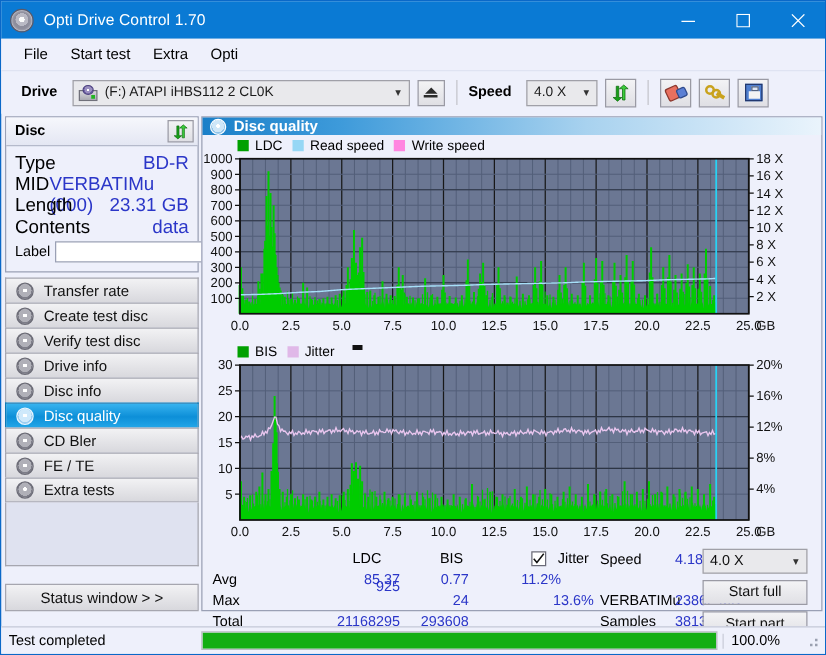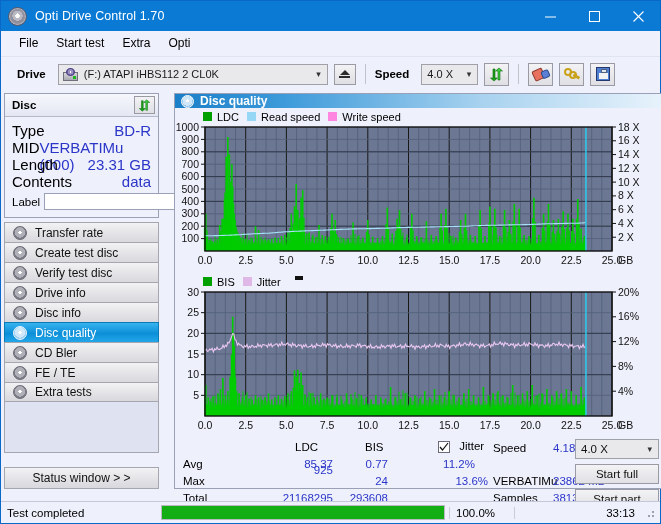--- a/index.html
+++ b/index.html
@@ -72,21 +72,21 @@
   .ico-keys .k1{left:0;top:1px;}
   .ico-keys .k2{left:5px;top:4px;}
   .ico-keys .s{position:absolute;width:7px;height:2.5px;background:#c9a21c;left:9px;top:8px;transform:rotate(30deg);}
   
   .ico-save{width:14px;height:14px;background:#4f7fd0;border:1px solid #22386e;
      position:relative;box-sizing:border-box;}
   .ico-save .lbl{position:absolute;left:2.5px;bottom:1px;width:9px;height:6px;background:#f3f3f3;}
   .ico-save .sh{position:absolute;left:4px;top:1px;width:6px;height:4px;background:#dfe7f5;border:1px solid #53627e;box-sizing:border-box;}
 
   
-  .content{display:flex;height:398px;padding:2px 3px 0 3px;box-sizing:border-box;gap:15px;}
+  .content{display:flex;height:398px;padding:2px 3px 0 3px;box-sizing:border-box;gap:2px;}
 
   
   .left{width:155px;display:flex;flex-direction:column;}
   .panel{border:1px solid #9aa0b5;background:#eef0fb;box-sizing:border-box;}
   .disc-head{height:22px;display:flex;align-items:center;padding:0 3px 0 7px;
     background:linear-gradient(#f6f7fc,#e4e7f3);border-bottom:1px solid #b5bacb;}
   .disc-head .t{font-weight:bold;font-size:11.5px;color:#000;}
   .disc-head .b{margin-left:auto;}
   .disc-body{padding:5px 7px 6px 7px;}
   .drow{display:flex;align-items:flex-start;height:17px;font-size:15px;}
@@ -1278,21 +1278,21 @@
             <svg width="10" height="10" viewBox="0 0 10 10">
                 <polyline points="1,5 3.5,8 9,1" fill="none" stroke="#111" stroke-width="1.2"></polyline>
               </svg>
           </span>
           <span style="margin-left:6px">Jitter</span>
         </div>
 
         <div class="cell k" style="left:8px;top:19px">Avg</div>
         <div class="cell val" style="left:103px;top:19px;width:55px;text-align:right">85.37</div>
         <div class="cell val" style="left:165px;top:19px;width:48px;text-align:right">0.77</div>
-        <div class="cell val" style="left:255px;top:19px;width:58px;text-align:center">11.2%</div>
+        <div class="cell val" style="left:255px;top:19px;width:58px;text-align:left">11.2%</div>
 
         <div class="cell k" style="left:8px;top:36px">Max</div>
         <div class="cell val" style="left:103px;top:25px;width:55px;text-align:right">925</div>
         <div class="cell val" style="left:165px;top:36px;width:48px;text-align:right">24</div>
         <div class="cell val" style="left:255px;top:36px;width:58px;text-align:right">13.6%</div>
 
         <div class="cell k" style="left:8px;top:53px">Total</div>
         <div class="cell val" style="left:78px;top:53px;width:80px;text-align:right">21168295</div>
         <div class="cell val" style="left:158px;top:53px;width:55px;text-align:right">293608</div>
 
@@ -1312,20 +1312,19 @@
       </div>
     </div>
   </div>
 
   <div class="statusbar">
     <div class="sb-text">Test completed</div>
     <div class="sb-prog">
       <div class="fill" id="prog-fill" style="width: 100%;"></div>
     </div>
     <div class="sb-pct">100.0%</div>
-    <div class="sb-time">33:13</div>
     <div class="grip">
       <i style="left:9px;top:9px"></i>
         <i style="left:5px;top:9px"></i>
         <i style="left:9px;top:5px"></i>
     </div>
   </div>
 </div>
 
 </body></html>

